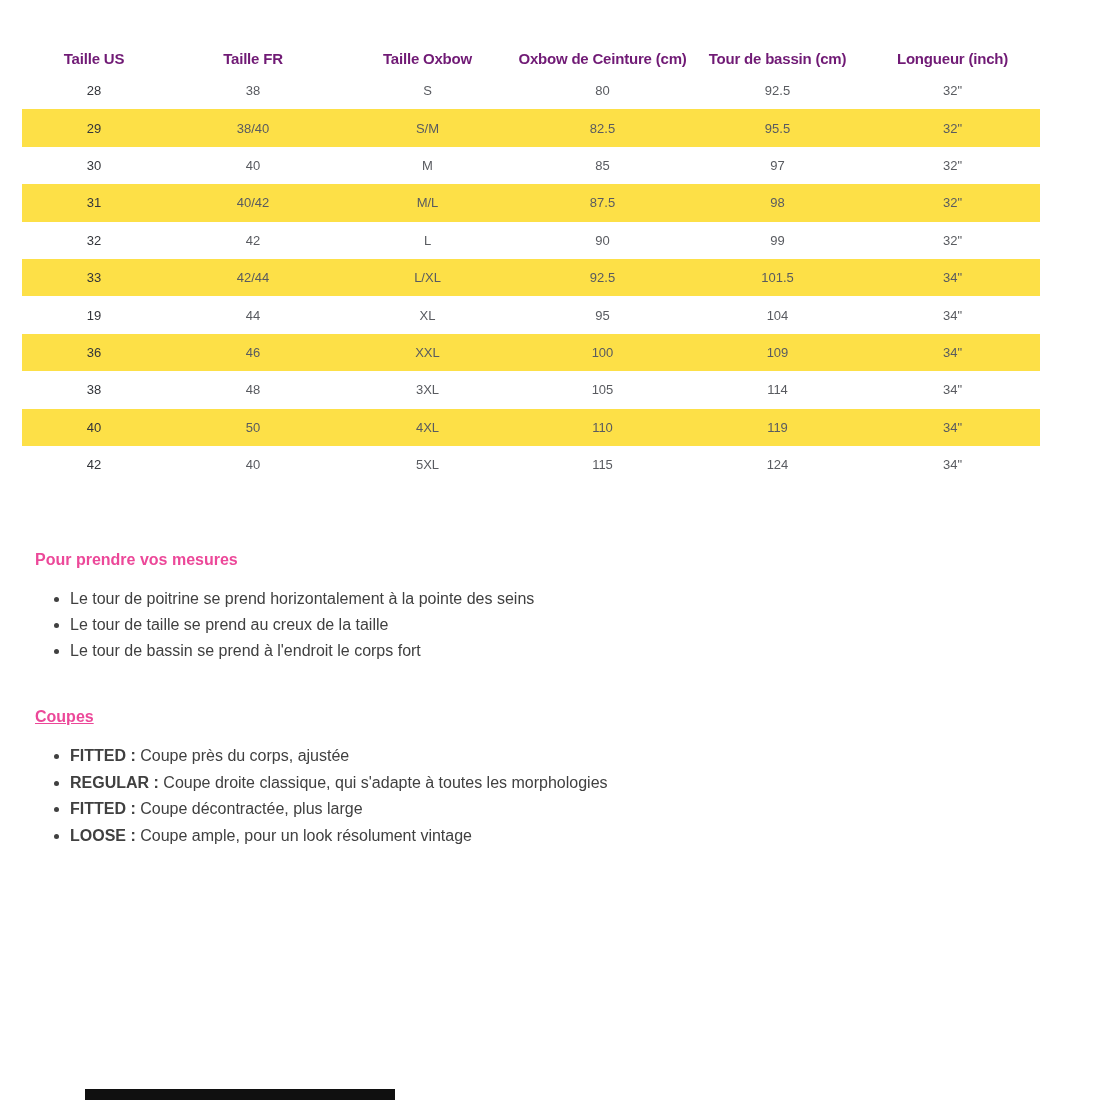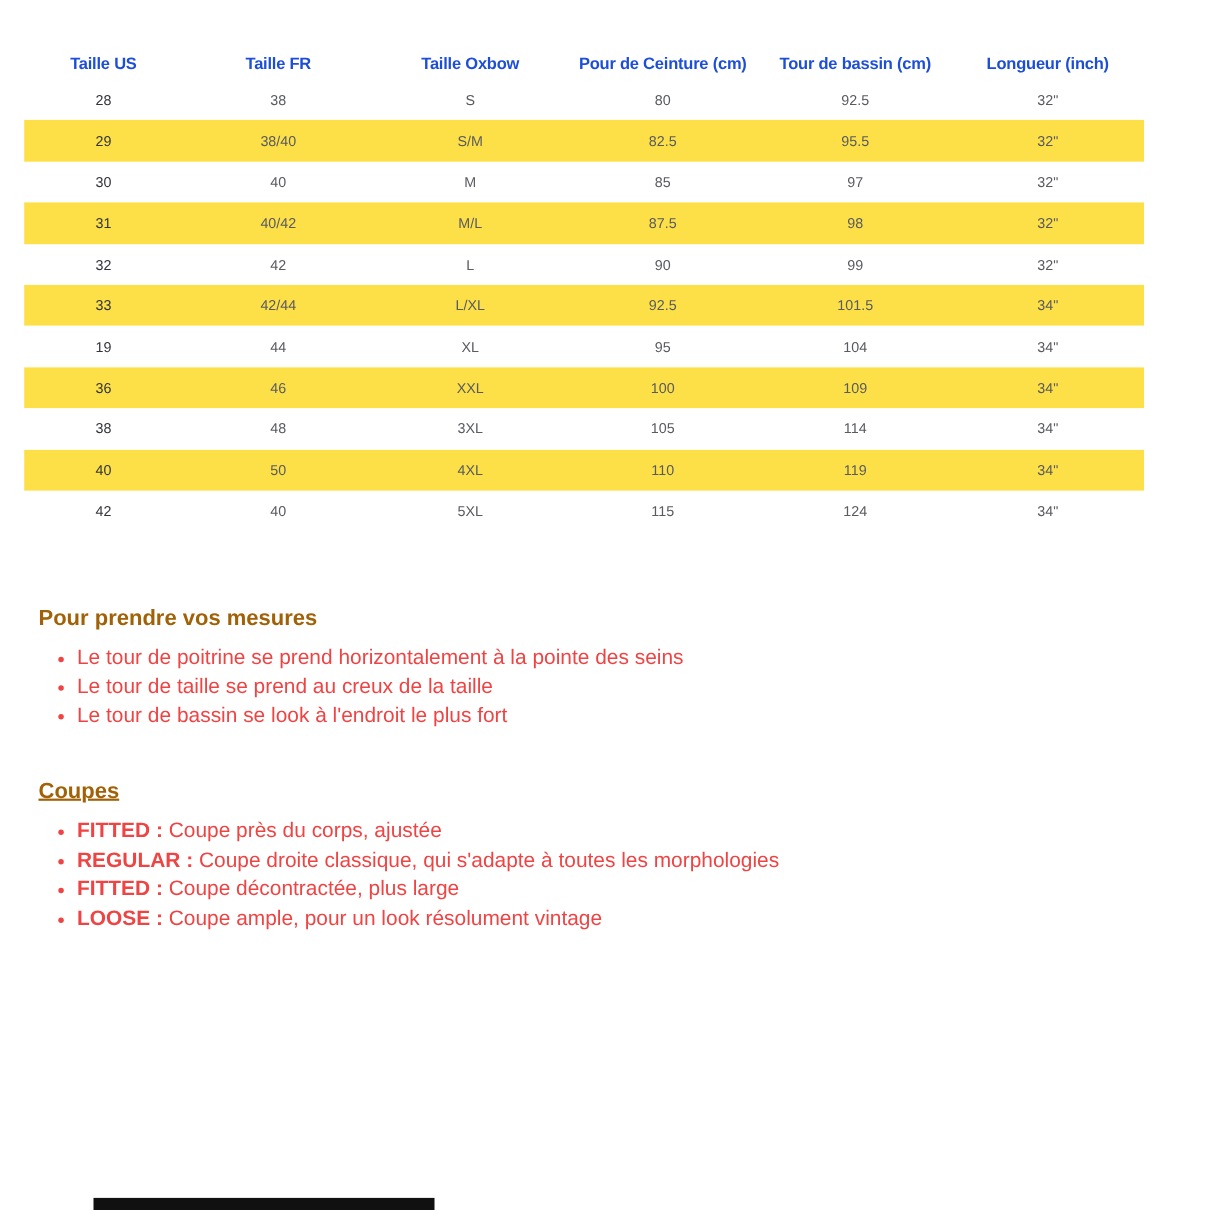--- a/index.html
+++ b/index.html
@@ -29,55 +29,55 @@
     align-items: center;
   }
   .thead { height: 28px; }
   .trow  { height: 37.4px; }
   .trow.striped { background: #fde047; }
   .hcell {
     text-align: center;
     font-weight: bold;
     font-size: 15px;
     letter-spacing: -0.2px;
-    color: #1d4ed8;
+    color: #701a75;
     white-space: nowrap;
   }
   .tcell {
     text-align: center;
     font-size: 13px;
     color: #595b60;
     white-space: nowrap;
   }
   .tcell.us {
     font-weight: normal;
     color: #33353a;
   }
 
   
   .section-title {
     position: absolute;
     left: 35px;
     margin: 0;
-    font-size: 20px;
+    font-size: 16px;
     font-weight: bold;
-    color: #a16207;
+    color: #ec4899;
     white-space: nowrap;
   }
   #measures-title { top: 551px; }
   #cuts-title     { top: 708px; text-decoration: underline; }
 
   .blist {
     position: absolute;
     left: 0;
     margin: 0;
     padding: 0 0 0 70px;
     list-style: disc outside;
-    font-size: 19px;
-    color: #ef4444;
+    font-size: 16px;
+    color: #404040;
   }
   #measures-list { top: 586px; line-height: 26px; }
   #cuts-list     { top: 743px; line-height: 26.5px; }
   .blist li { white-space: nowrap; }
   .blist li b { font-weight: bold; }
 
   
   .bottom-bar {
     position: absolute;
     left: 85px;
@@ -88,21 +88,21 @@
   }
 </style>
 </head>
 <body>
 
 <div class="size-table">
   <div class="thead">
       <div class="hcell">Taille US</div>
       <div class="hcell">Taille FR</div>
       <div class="hcell">Taille Oxbow</div>
-      <div class="hcell">Pour de Ceinture (cm)</div>
+      <div class="hcell">Oxbow de Ceinture (cm)</div>
       <div class="hcell">Tour de bassin (cm)</div>
       <div class="hcell">Longueur (inch)</div>
     </div>
   <div>
       <div class="trow">
         <div class="tcell us">28</div>
         <div class="tcell">38</div>
         <div class="tcell">S</div>
         <div class="tcell">80</div>
         <div class="tcell">92.5</div>
@@ -189,21 +189,21 @@
         <div class="tcell">34"</div>
       </div>
     </div>
 </div>
 
 <h3 class="section-title" id="measures-title">Pour prendre vos mesures</h3>
 
 <ul class="blist" id="measures-list">
     <li>Le tour de poitrine se prend horizontalement à la pointe des seins</li>
     <li>Le tour de taille se prend au creux de la taille</li>
-    <li>Le tour de bassin se look à l'endroit le plus fort</li>
+    <li>Le tour de bassin se prend à l'endroit le corps fort</li>
   </ul>
 
 <h3 class="section-title" id="cuts-title">Coupes</h3>
 
 <ul class="blist" id="cuts-list">
     <li><b>FITTED :</b> Coupe près du corps, ajustée</li>
     <li><b>REGULAR :</b> Coupe droite classique, qui s'adapte à toutes les morphologies</li>
     <li><b>FITTED :</b> Coupe décontractée, plus large</li>
     <li><b>LOOSE :</b> Coupe ample, pour un look résolument vintage</li>
   </ul>

